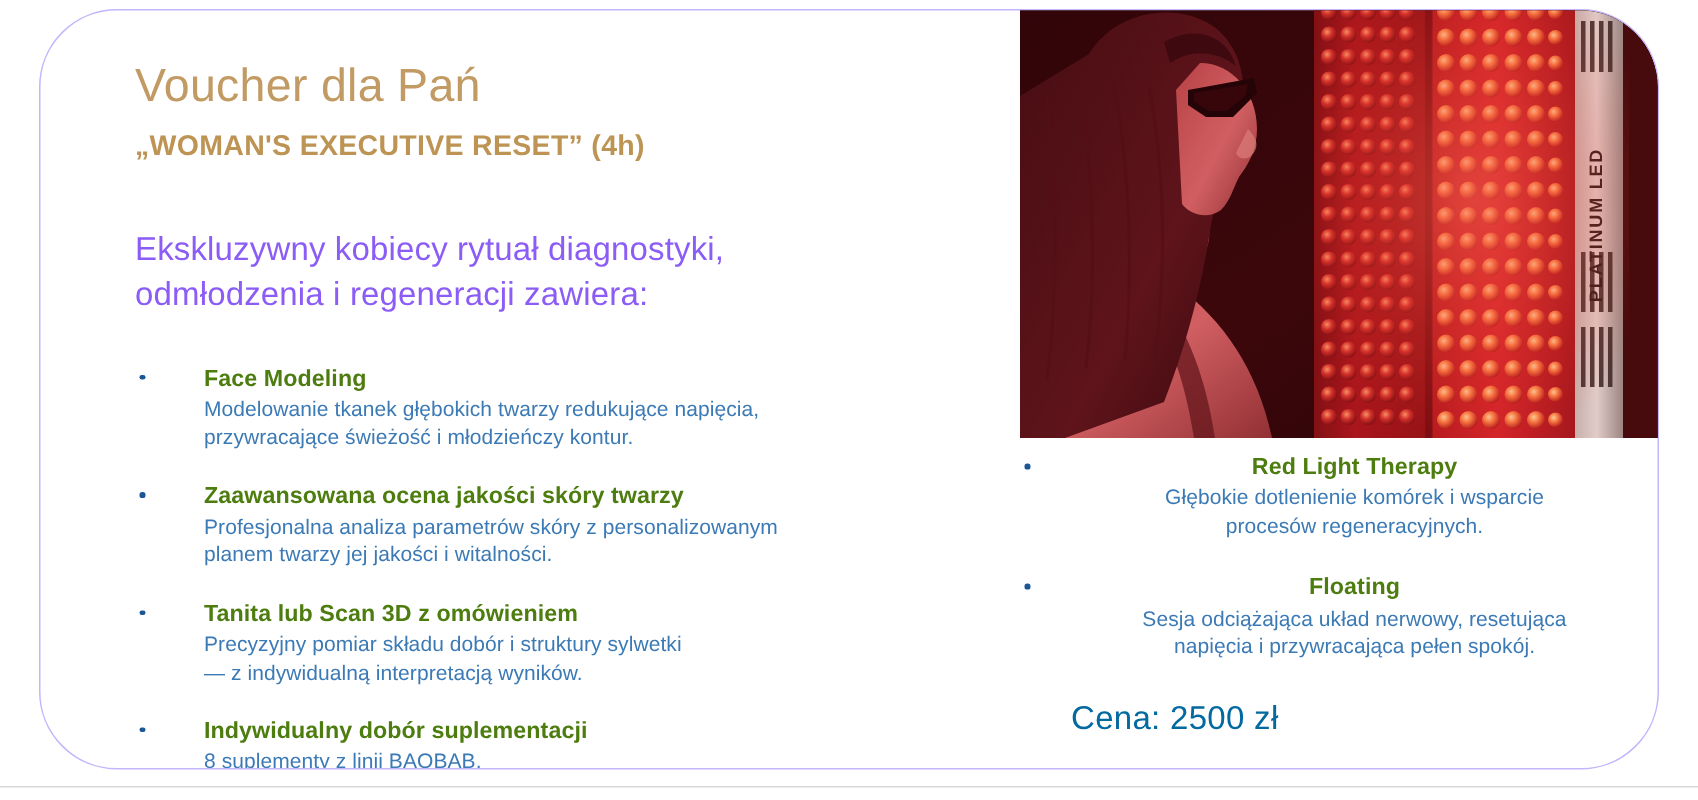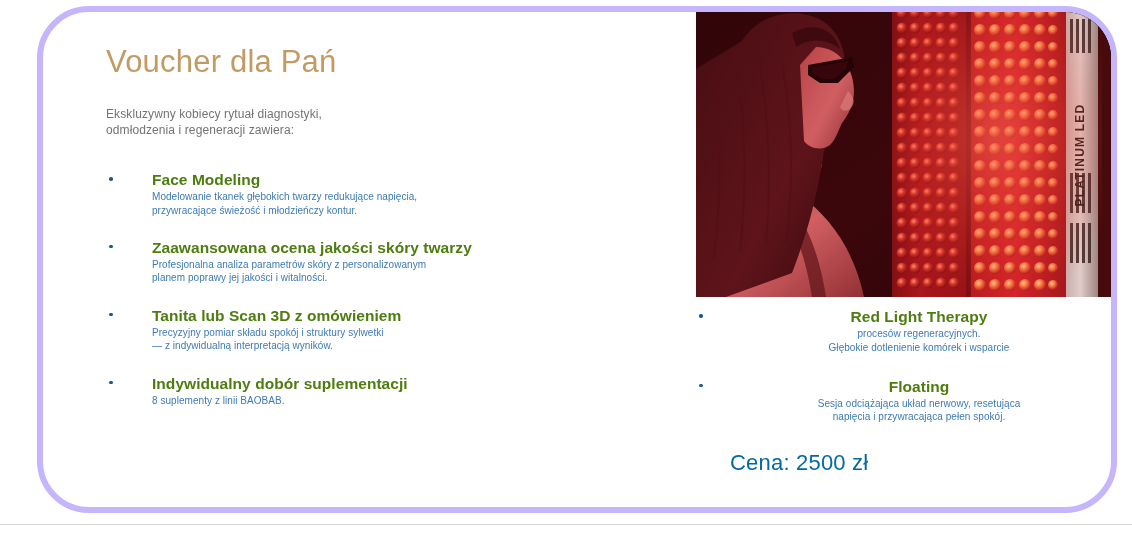--- a/index.html
+++ b/index.html
@@ -18,25 +18,25 @@
   .slide {
     position: relative;
     width: 1132px;
     height: 533px;
     background: #ffffff;
   }
 
   
   .card {
     position: absolute;
-    left: 37px;
+    left: 26px;
     top: 6px;
     width: 1080px;
     height: 507px;
-    border: 6px solid #c4b5fd;
+    border: 1px solid #c4b5fd;
     border-radius: 52px;
     box-sizing: border-box;
     background: #ffffff;
     overflow: hidden;
   }
 
   
   .footer-rule {
     position: absolute;
     left: 0;
@@ -66,25 +66,25 @@
   .subtitle {
     font-size: 19px;
     font-weight: 700;
     color: #bd9454;
     letter-spacing: 0.2px;
     margin: 12px 0 0 0;
     line-height: 1.2;
   }
 
   .lead {
-    font-size: 12px;
+    font-size: 22px;
     font-weight: 400;
-    color: #737373;
+    color: #8b5cf6;
     line-height: 1.35;
-    margin: 26px 0 0 0;
+    margin: 42px 0 0 0;
     letter-spacing: 0.1px;
   }
   .lead span { display: block; }
 
   
   .bullets {
     margin: 0;
     padding: 0;
     list-style: none;
   }
@@ -111,21 +111,21 @@
     display: block;
     font-size: 15.5px;
     font-weight: 700;
     color: #4d7c0f;
     line-height: 1.32;
     letter-spacing: 0.05px;
   }
 
   .bullet-desc {
     display: block;
-    font-size: 10px;
+    font-size: 14px;
     font-weight: 400;
     color: #3c7ab5;
     line-height: 1.32;
     letter-spacing: 0.05px;
   }
   .bullet-desc span { display: block; }
 
   
   .right-col {
     position: absolute;
@@ -475,20 +475,21 @@
           </g>
 
           <rect x="0" y="0" width="428" height="292" fill="#b8151a" opacity="0.10"></rect>
         </g>
       </svg>
     </div>
 
     <div class="left-col">
 
       <h1 class="title">Voucher dla Pań</h1>
+      <h2 class="subtitle">„WOMAN'S EXECUTIVE RESET” (4h)</h2>
 
       <p class="lead">
         <span>Ekskluzywny kobiecy rytuał diagnostyki,</span>
         <span>odmłodzenia i regeneracji zawiera:</span>
       </p>
 
       <ul class="bullets">
 
         <li class="bullet">
           <span class="bullet-dot"></span>
@@ -497,29 +498,29 @@
             <span>Modelowanie tkanek głębokich twarzy redukujące napięcia,</span>
             <span>przywracające świeżość i młodzieńczy kontur.</span>
           </span>
         </li>
 
         <li class="bullet">
           <span class="bullet-dot"></span>
           <span class="bullet-title">Zaawansowana ocena jakości skóry twarzy</span>
           <span class="bullet-desc">
             <span>Profesjonalna analiza parametrów skóry z personalizowanym</span>
-            <span>planem poprawy jej jakości i witalności.</span>
+            <span>planem twarzy jej jakości i witalności.</span>
           </span>
         </li>
 
         <li class="bullet">
           <span class="bullet-dot"></span>
           <span class="bullet-title">Tanita lub Scan 3D z omówieniem</span>
           <span class="bullet-desc">
-            <span>Precyzyjny pomiar składu spokój i struktury sylwetki</span>
+            <span>Precyzyjny pomiar składu dobór i struktury sylwetki</span>
             <span>— z indywidualną interpretacją wyników.</span>
           </span>
         </li>
 
         <li class="bullet">
           <span class="bullet-dot"></span>
           <span class="bullet-title">Indywidualny dobór suplementacji</span>
           <span class="bullet-desc">
             <span>8 suplementy z linii BAOBAB.</span>
           </span>
@@ -528,22 +529,22 @@
       </ul>
     </div>
 
     <div class="right-col">
       <ul class="bullets">
 
         <li class="bullet">
           <span class="bullet-dot"></span>
           <span class="bullet-title">Red Light Therapy</span>
           <span class="bullet-desc">
+            <span>Głębokie dotlenienie komórek i wsparcie</span>
             <span>procesów regeneracyjnych.</span>
-            <span>Głębokie dotlenienie komórek i wsparcie</span>
           </span>
         </li>
 
         <li class="bullet">
           <span class="bullet-dot"></span>
           <span class="bullet-title">Floating</span>
           <span class="bullet-desc">
             <span>Sesja odciążająca układ nerwowy, resetująca</span>
             <span>napięcia i przywracająca pełen spokój.</span>
           </span>

